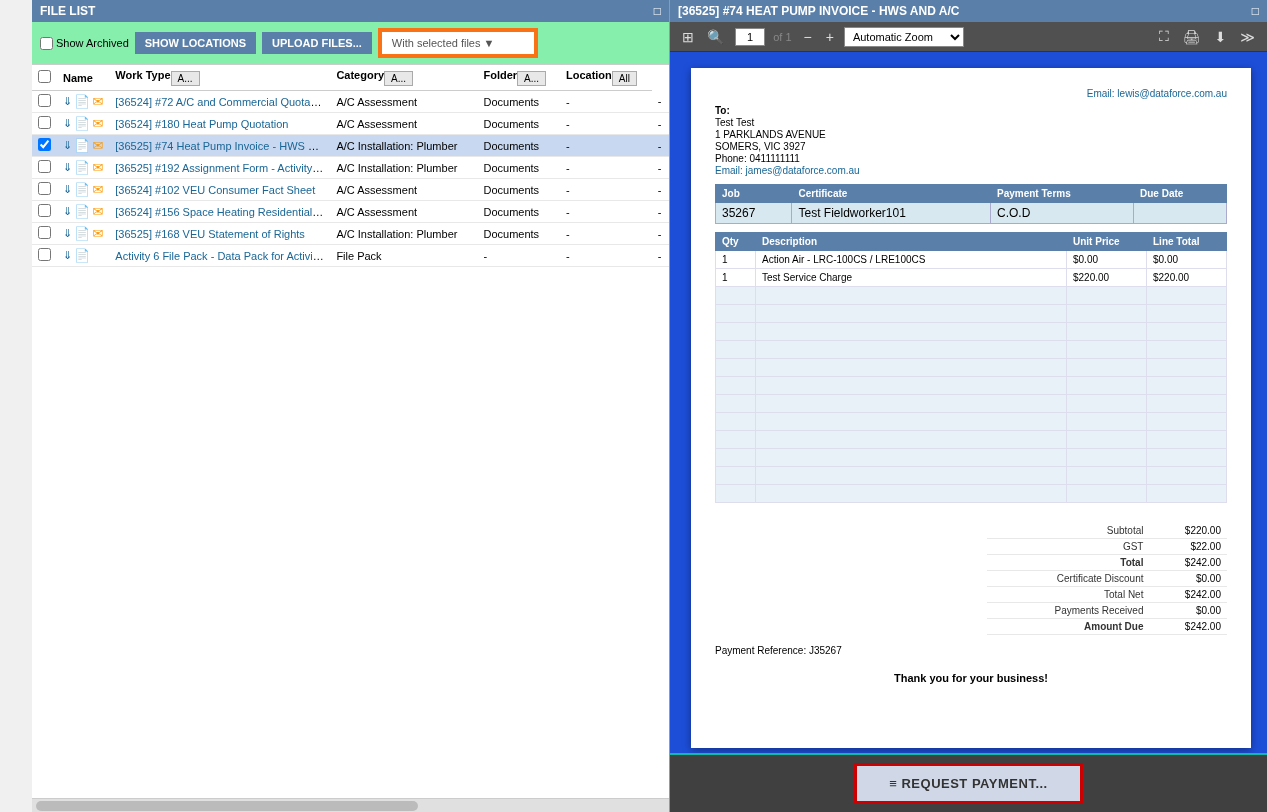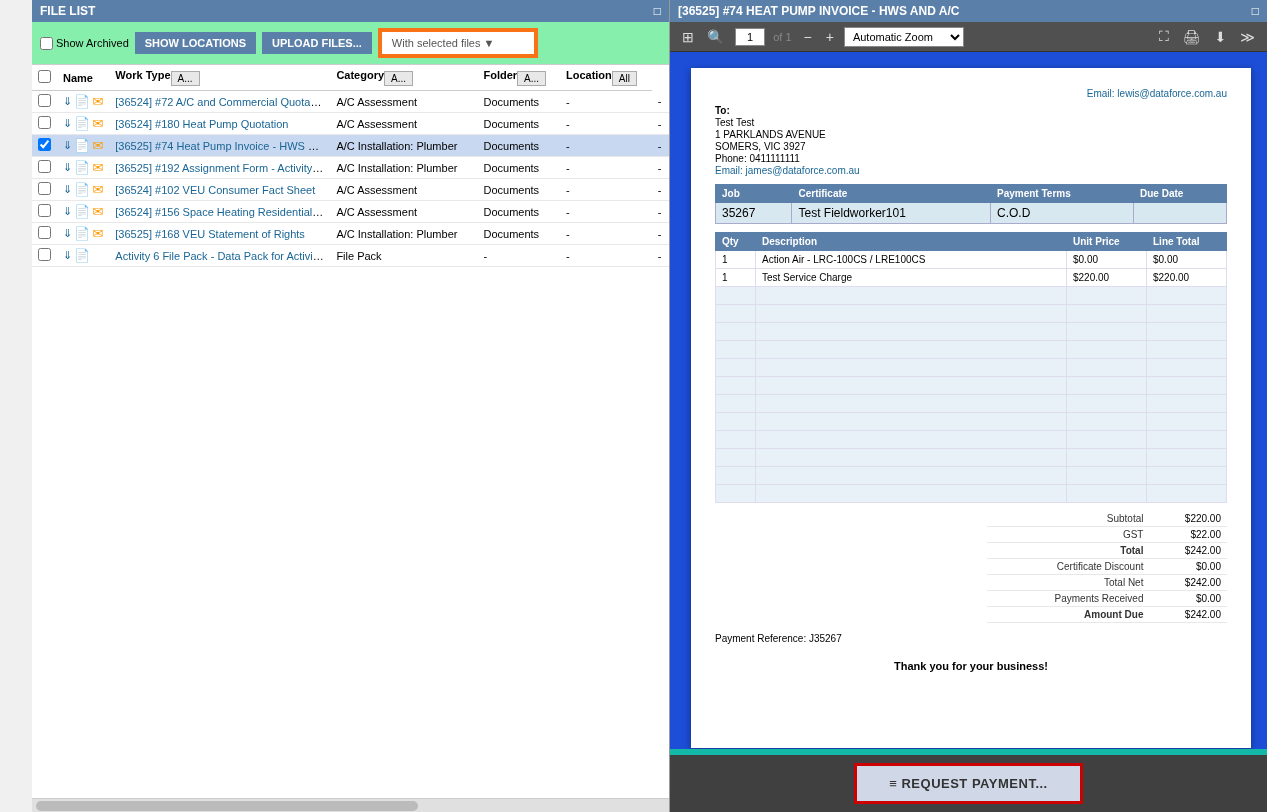--- a/index.html
+++ b/index.html
@@ -60,35 +60,35 @@
     .pdf-content { flex: 1; overflow-y: auto; background: #1d4ed8; display: flex; justify-content: flex-end; padding: 16px; }
 
     
     .invoice-doc { background: #fff; width: 560px; min-height: 680px; padding: 20px 24px; font-size: 10px; box-shadow: 0 2px 8px rgba(0,0,0,0.4); }
     .invoice-doc table { width: 100%; }
     .invoice-to { margin-bottom: 8px; }
     .invoice-to p { margin: 1px 0; }
     .inv-header-table { width: 100%; border-collapse: collapse; margin-bottom: 8px; }
     .inv-header-table th { background: #5a7fa8; color: #fff; padding: 3px 6px; text-align: left; font-size: 10px; border: 1px solid #5a7fa8; }
     .inv-header-table td { background: #d8e8f0; padding: 3px 6px; border: 1px solid #aac; font-size: 12px; }
-    .inv-items-table { width: 100%; border-collapse: collapse; margin-bottom: 8px; }
+    .inv-items-table { width: 100%; border-collapse: collapse; margin-bottom: 20px; }
     .inv-items-table th { background: #5a7fa8; color: #fff; padding: 3px 6px; border: 1px solid #5a7fa8; font-size: 10px; }
     .inv-items-table td { padding: 3px 6px; border: 1px solid #dde; font-size: 10px; }
     .inv-items-table tr.data-row td { background: #fff; }
     .inv-items-table tr.empty-row td { background: #e8f0f8; height: 14px; }
     .totals-section { margin-left: auto; width: 240px; }
     .totals-table { width: 100%; border-collapse: collapse; }
     .totals-table td { padding: 2px 6px; font-size: 10px; }
     .totals-table td:first-child { text-align: right; color: #333; }
     .totals-table td:last-child { text-align: right; }
     .payment-ref { margin-top: 10px; font-size: 10px; }
     .thank-you { text-align: center; margin-top: 16px; font-size: 11px; font-weight: bold; }
 
     
-    .bottom-bar { background: #404040; padding: 8px; display: flex; justify-content: center; border-top: 6px solid #14b8a6; }
+    .bottom-bar { background: #404040; padding: 8px; display: flex; justify-content: center; border-top: 2px solid #14b8a6; }
     .btn-request-payment { background: #d0d8e8; border: 3px solid #c00; padding: 10px 32px; font-size: 13px; font-weight: bold; color: #333; cursor: pointer; letter-spacing: 0.5px; display: flex; align-items: center; gap: 8px; }
     input[type="checkbox"] { cursor: pointer; }
   </style>
 </head>
 <body>
 
 <div class="main-container">
 
   <div class="left-panel">
 

